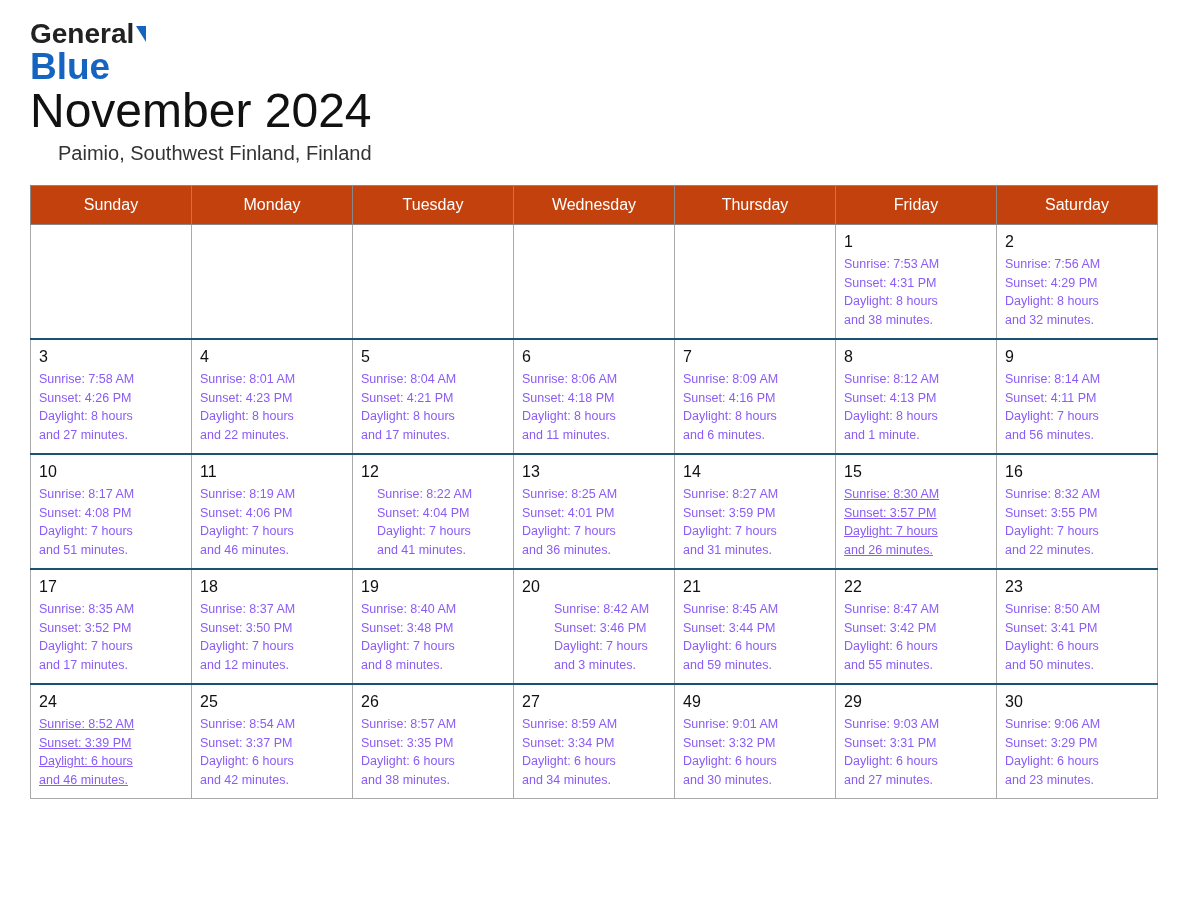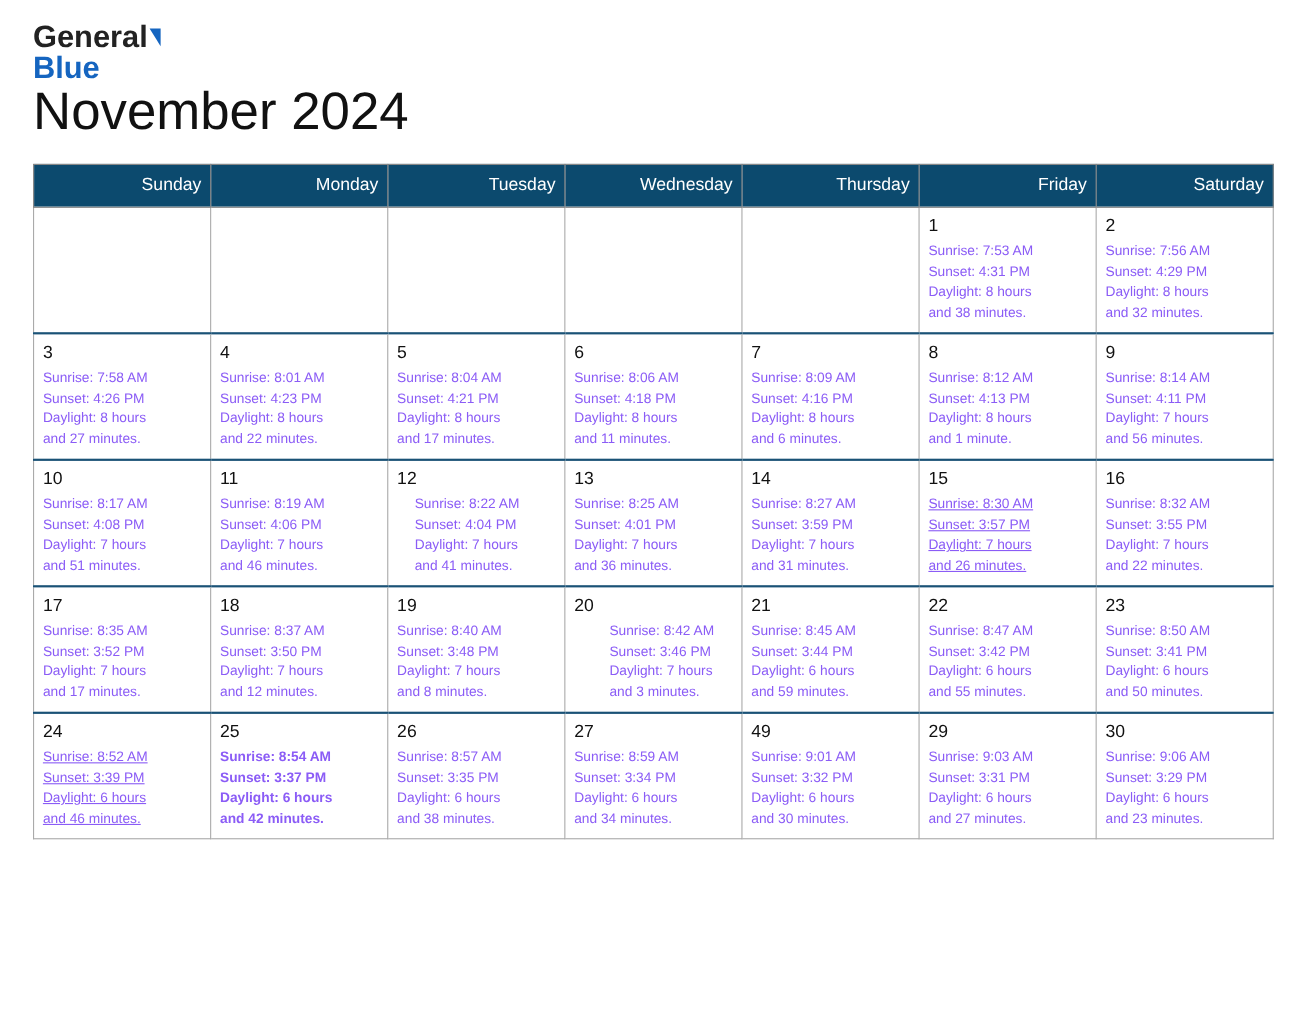--- a/index.html
+++ b/index.html
@@ -22,21 +22,21 @@
       flex-direction: column;
       align-items: flex-start;
     }
     .logo-general {
       font-size: 28px;
       font-weight: bold;
       color: #222;
       line-height: 1;
     }
     .logo-blue {
-      font-size: 28px;
+      font-size: 37px;
       font-weight: bold;
       color: #1565c0;
       line-height: 1;
     }
     .logo-triangle {
       display: inline-block;
       width: 0;
       height: 0;
       border-left: 10px solid transparent;
       border-right: 0px solid transparent;
@@ -62,26 +62,26 @@
       color: #333;
       font-weight: normal;
       margin-top: 4px;
     }
     .calendar-table {
       width: 100%;
       border-collapse: collapse;
       border: 1px solid #888;
     }
     .calendar-table th {
-      background-color: #0c4a6e;
+      background-color: #c2410c;
       color: #fff;
       font-size: 16px;
       font-weight: normal;
       padding: 10px 8px;
-      text-align: right;
+      text-align: center;
       border: 1px solid #888;
     }
     .calendar-table td {
       vertical-align: top;
       padding: 8px;
       border: 1px solid #aaa;
       width: 14.28%;
       min-height: 100px;
       font-size: 13px;
       color: #222;
@@ -114,20 +114,21 @@
     <div class="logo-row">
       <span class="logo-general">General</span>
       <span class="logo-triangle"></span>
     </div>
     <div class="logo-row">
       <span class="logo-blue">Blue</span>
     </div>
   </div>
   <div class="title-section">
     <div class="month-title">November 2024</div>
+    <div class="location-subtitle">Paimio, Southwest Finland, Finland</div>
   </div>
 </div>
 
 <table class="calendar-table">
   <thead>
     <tr>
       <th>Sunday</th>
       <th>Monday</th>
       <th>Tuesday</th>
       <th>Wednesday</th>
@@ -314,21 +315,21 @@
       <tr class="row-divider">
         <td>
           <span class="day-number">24</span>
           <div class="day-info" style="white-space: pre-line; text-decoration: underline;">Sunrise: 8:52 AM
 Sunset: 3:39 PM
 Daylight: 6 hours
 and 46 minutes.</div>
         </td>
         <td>
           <span class="day-number">25</span>
-          <div class="day-info" style="white-space: pre-line; font-weight: bold;">Sunrise: 8:54 AM
+          <div class="day-info" style="white-space: pre-line;">Sunrise: 8:54 AM
 Sunset: 3:37 PM
 Daylight: 6 hours
 and 42 minutes.</div>
         </td>
         <td>
           <span class="day-number">26</span>
           <div class="day-info" style="white-space: pre-line;">Sunrise: 8:57 AM
 Sunset: 3:35 PM
 Daylight: 6 hours
 and 38 minutes.</div>

